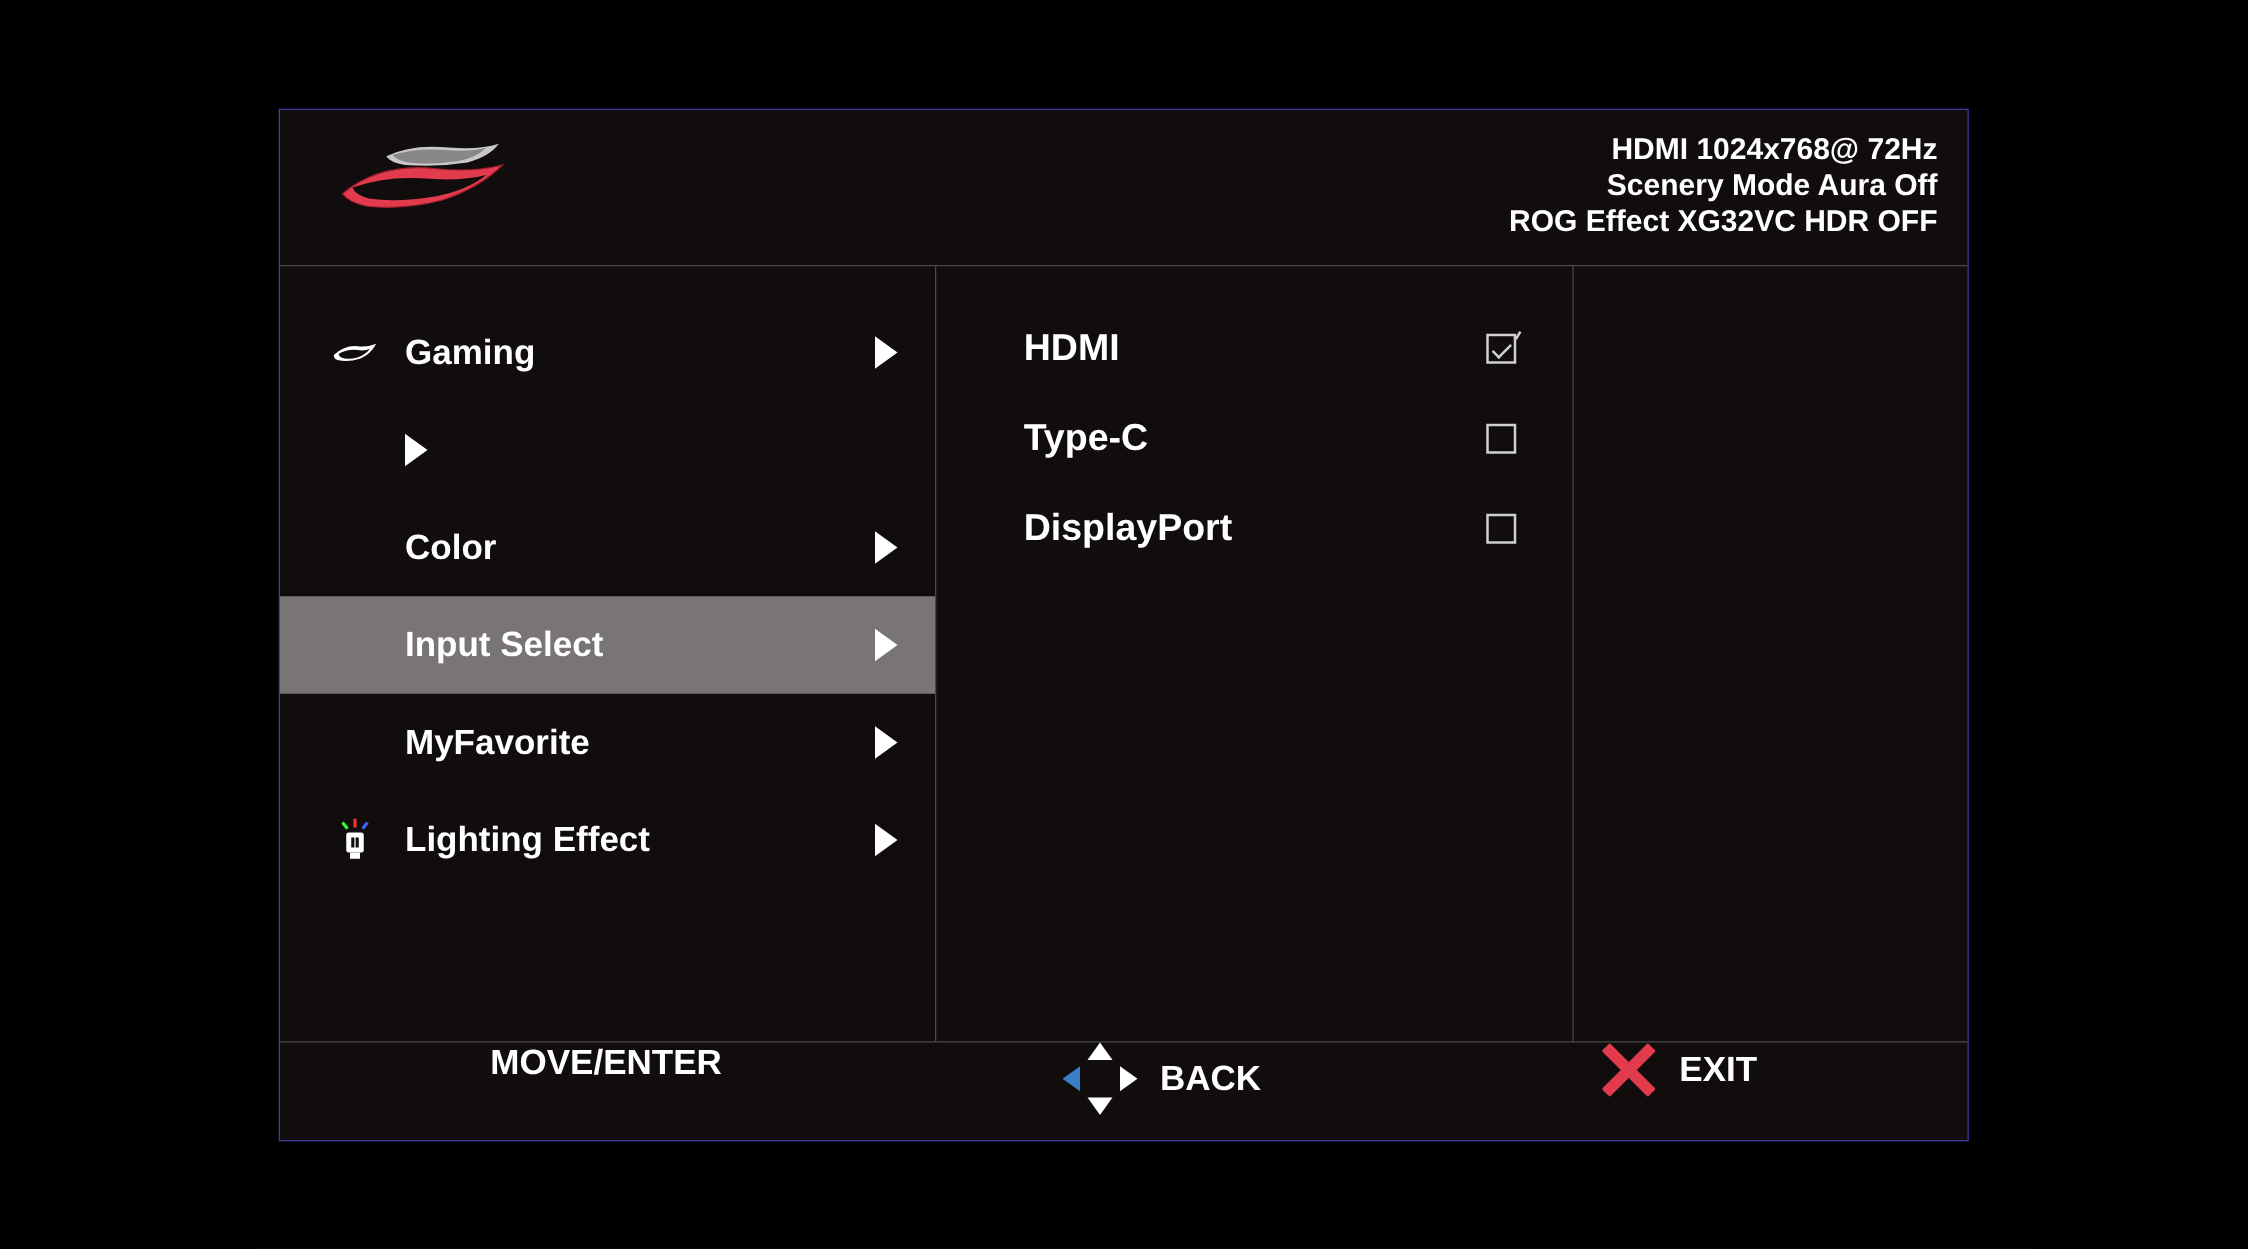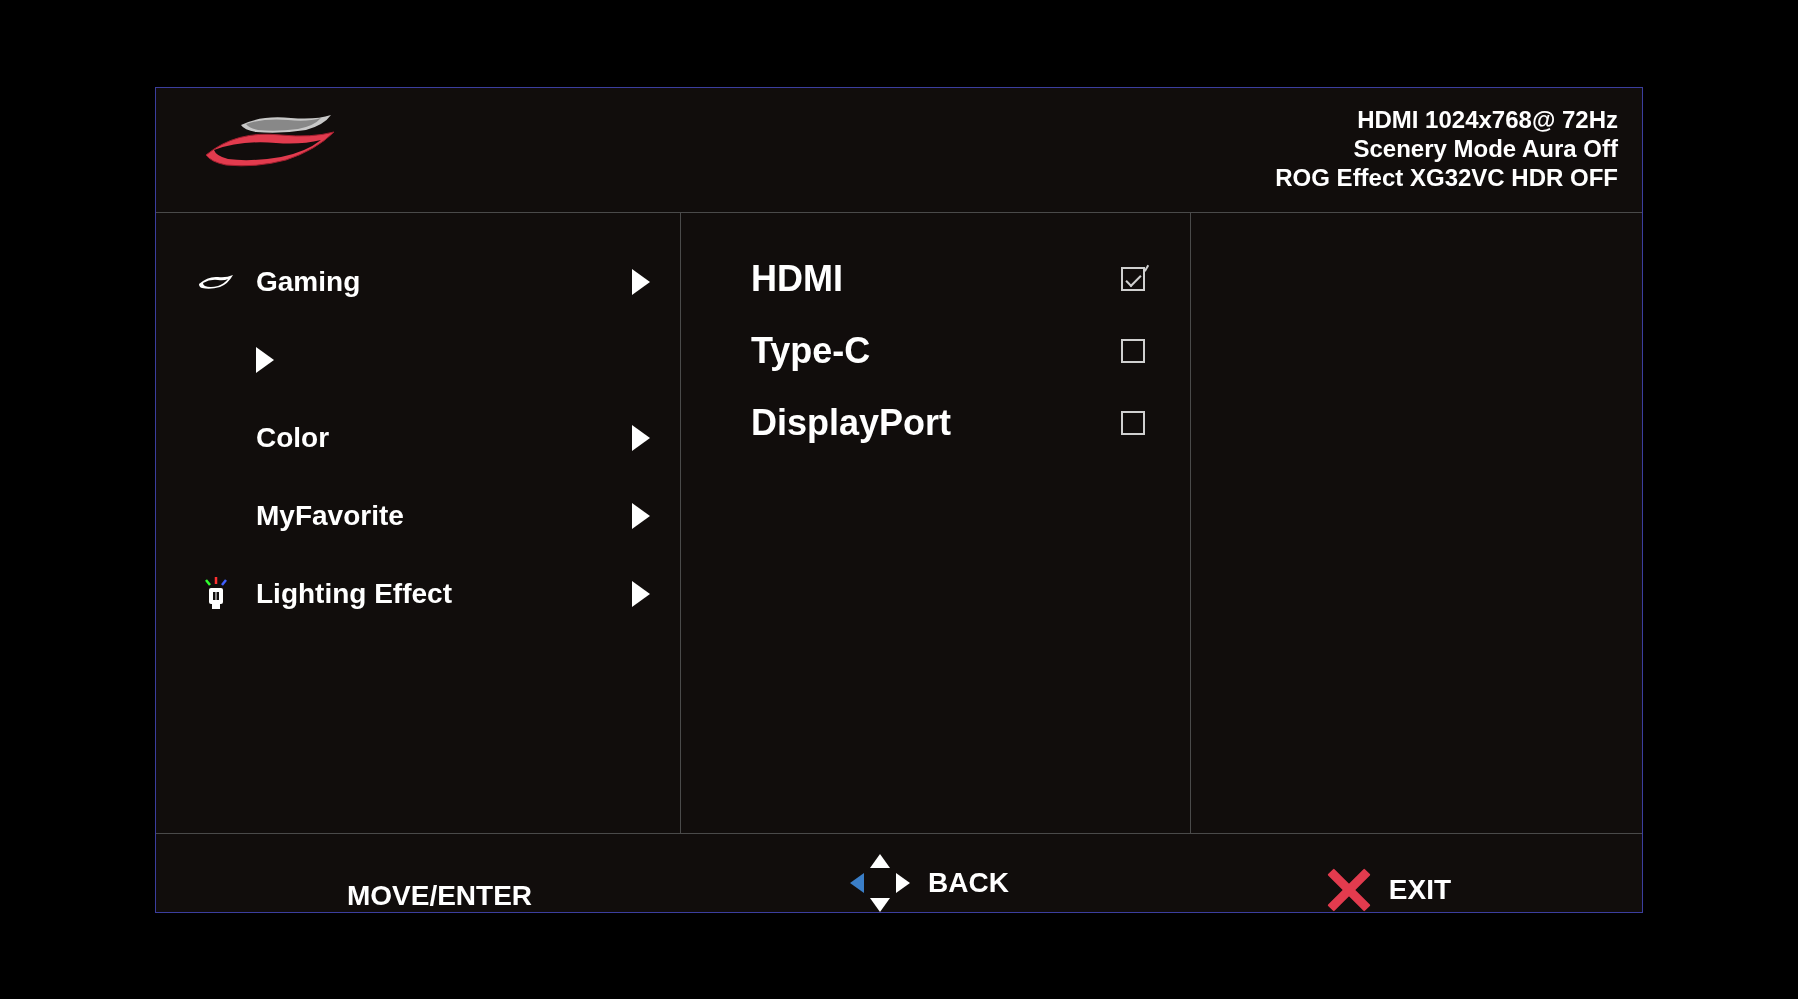--- a/index.html
+++ b/index.html
@@ -9,21 +9,21 @@
     }
     body {
       background: #000;
       font-family: Arial, Helvetica, sans-serif;
       display: flex;
       justify-content: center;
       align-items: center;
       min-height: 100vh;
     }
     .osd-window {
-      width: 1488px;
+      width: 1352px;
       height: 826px;
       background: #110d0c;
       border: 1px solid #3b3e9e;
       display: flex;
       flex-direction: column;
       color: #fff;
     }
     .header {
       height: 125px;
       display: flex;
@@ -105,21 +105,21 @@
     }
     .sub-item {
       height: 72px;
       display: flex;
       align-items: center;
       padding-left: 45px;
       padding-right: 45px;
       cursor: pointer;
     }
     .sub-label {
-      font-size: 36px;
+      font-size: 30px;
       font-weight: bold;
       flex: 1;
     }
     .checkbox {
       width: 24px;
       height: 24px;
       border: 2px solid #d0d0d0;
       display: flex;
       align-items: center;
       justify-content: center;
@@ -142,21 +142,21 @@
       right: -5px;
       top: -6px;
       width: 7px;
       height: 7px;
       border-right: 2.5px solid #d0d0d0;
       transform: rotate(30deg);
     }
     .footer {
       height: 78px;
       display: flex;
-      align-items: flex-end;
+      align-items: flex-start;
       justify-content: space-around;
       padding: 0 32px;
     }
     .footer-btn {
       display: flex;
       align-items: center;
       gap: 18px;
       cursor: pointer;
     }
     .footer-label {
@@ -267,20 +267,25 @@
         <span class="menu-spacer"></span>
         <span class="arrow-right"></span>
       </div>
 
       <div class="menu-item">
         <span class="menu-spacer"></span>
         <span class="menu-label">Color</span>
         <span class="arrow-right"></span>
       </div>
 
+      <div class="menu-item active">
+        <span class="menu-spacer"></span>
+        <span class="menu-label">Input Select</span>
+        <span class="arrow-right"></span>
+      </div>
 
       <div class="menu-item">
         <span class="menu-spacer"></span>
         <span class="menu-label">MyFavorite</span>
         <span class="arrow-right"></span>
       </div>
 
       <div class="menu-item">
         <span class="menu-icon">
           <svg viewBox="0 0 40 40" width="40" height="40">

